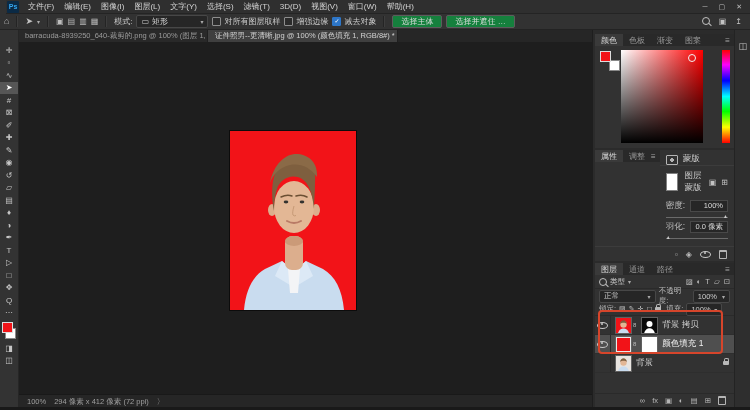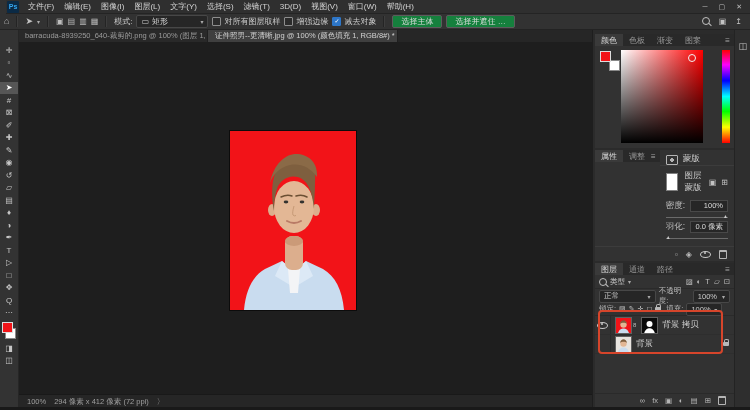--- a/index.html
+++ b/index.html
@@ -386,20 +386,29 @@
           <span class="linkglyph">8</span>
           <span class="lthumb">
             <svg class="mini" width="15" height="15" viewBox="0 0 15 15">
               <rect width="15" height="15" fill="#0a0a0a"></rect>
               <circle cx="7.5" cy="6" r="3" fill="#fff"></circle>
               <path d="M2.2,15 C3.2,11.3 5.6,10.2 7.5,10.2 C9.4,10.2 11.8,11.3 12.8,15 Z" fill="#fff"></path>
             </svg>
           </span>
           <span class="lname">背景 拷贝</span>
         </div>
+        <div class="layerrow selected">
+          <span class="eyecell">
+              <span class="eye"></span>
+            </span>
+          <span class="lthumb red"></span>
+          <span class="linkglyph">8</span>
+          <span class="lthumb white"></span>
+          <span class="lname">颜色填充 1</span>
+        </div>
         <div class="layerrow">
           <span class="eyecell"></span>
           <span class="lthumb">
             <svg class="mini" width="15" height="15" viewBox="0 0 15 15">
               <rect width="15" height="15" fill="#e8e4e0"></rect>
               <circle cx="7.5" cy="6.5" r="3.2" fill="#e3b795"></circle>
               <path d="M4.2,6 C4.2,3.4 6,2.2 7.5,2.2 C9,2.2 10.8,3.4 10.8,6 C9.8,4.4 5.2,4.4 4.2,6 Z" fill="#7e5f3f"></path>
               <path d="M2,15 C3,11.5 5.5,10.4 7.5,10.4 C9.5,10.4 12,11.5 13,15 Z" fill="#c9dcef"></path>
             </svg>
           </span>

